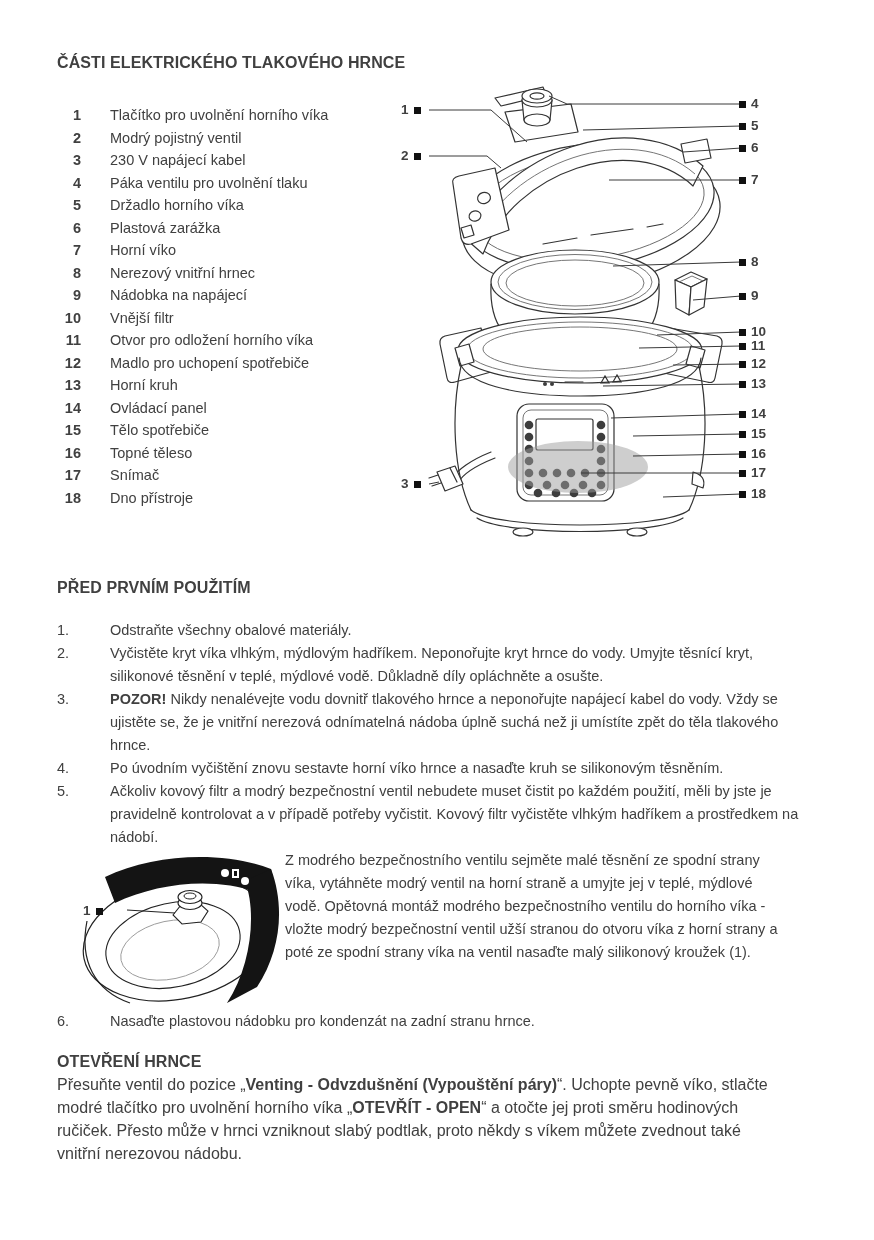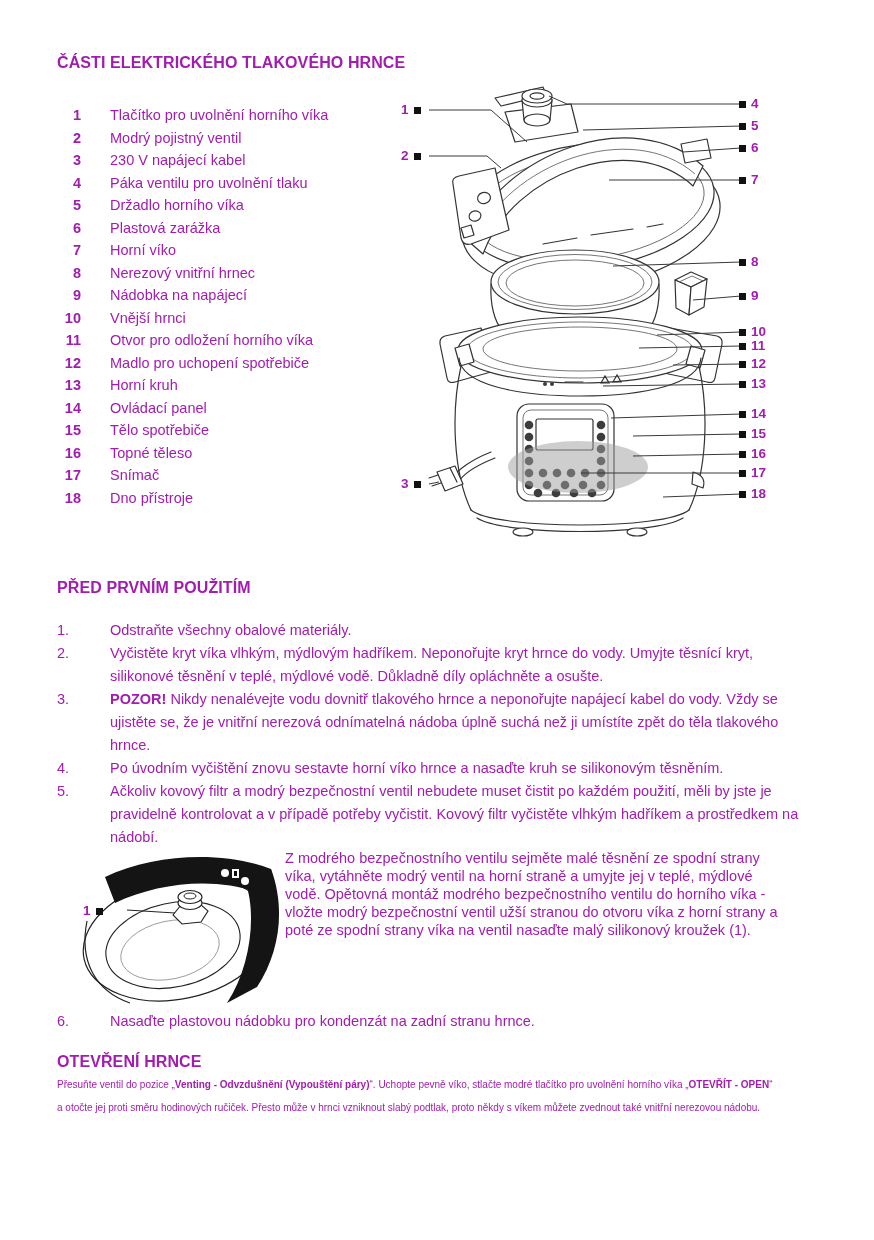--- a/index.html
+++ b/index.html
@@ -1,17 +1,17 @@
 <!DOCTYPE html>
 <html lang="cs"><head>
 <meta charset="utf-8">
 <style>
   html,body{margin:0;padding:0;background:#fff;}
   .page{position:relative;width:874px;height:1237px;box-sizing:border-box;
-        padding:52px 52px 0 57px;background:#fff;color:#a21caf;
+        padding:52px 52px 0 57px;background:#fff;color:#404040;
         font-family:"Liberation Sans",sans-serif;overflow:hidden;}
   .sec-title{font-size:16px;font-weight:bold;letter-spacing:.1px;line-height:22px;margin:0;}
   .t1{margin-bottom:30px;}
   
   .parts{width:350px;}
   .prow{display:flex;align-items:center;height:22.5px;}
   .pnum{flex:0 0 24px;text-align:right;font-weight:bold;font-size:14.5px;}
   .plabel{margin-left:29px;font-size:14.5px;white-space:nowrap;}
   
   .diagram{position:absolute;left:395px;top:82px;width:420px;height:460px;}
@@ -27,24 +27,24 @@
   .dark{fill:#141414;stroke:none;}
   
   .t2{margin-top:68px;margin-bottom:20px;}
   .step{display:flex;}
   .snum{flex:0 0 53px;font-size:14.5px;line-height:23px;}
   .stext{width:700px;font-size:14.5px;line-height:23px;}
   .b{font-weight:bold;}
   .inset-row{position:relative;height:161px;}
   .inset-art{position:absolute;left:18px;top:2px;width:205px;height:155px;}
   .inset-label{position:absolute;left:8px;top:52px;}
-  .inset-text{margin-left:228px;width:505px;font-size:14.5px;line-height:18px;}
+  .inset-text{margin-left:228px;width:505px;font-size:14.5px;line-height:23px;}
   
   .t3{margin-top:18px;}
-  .opening{width:722px;font-size:10px;line-height:23px;}
+  .opening{width:722px;font-size:16px;line-height:23px;}
 </style>
 </head>
 <body>
 
 <div class="page">
 
   <h1 class="sec-title t1">ČÁSTI ELEKTRICKÉHO TLAKOVÉHO HRNCE</h1>
 
   <div class="parts">
     <div class="prow">
@@ -78,21 +78,21 @@
     <div class="prow">
         <span class="pnum">8</span>
         <span class="plabel">Nerezový vnitřní hrnec</span>
       </div>
     <div class="prow">
         <span class="pnum">9</span>
         <span class="plabel">Nádobka na napájecí</span>
       </div>
     <div class="prow">
         <span class="pnum">10</span>
-        <span class="plabel">Vnější hrnci</span>
+        <span class="plabel">Vnější filtr</span>
       </div>
     <div class="prow">
         <span class="pnum">11</span>
         <span class="plabel">Otvor pro odložení horního víka</span>
       </div>
     <div class="prow">
         <span class="pnum">12</span>
         <span class="plabel">Madlo pro uchopení spotřebiče</span>
       </div>
     <div class="prow">

